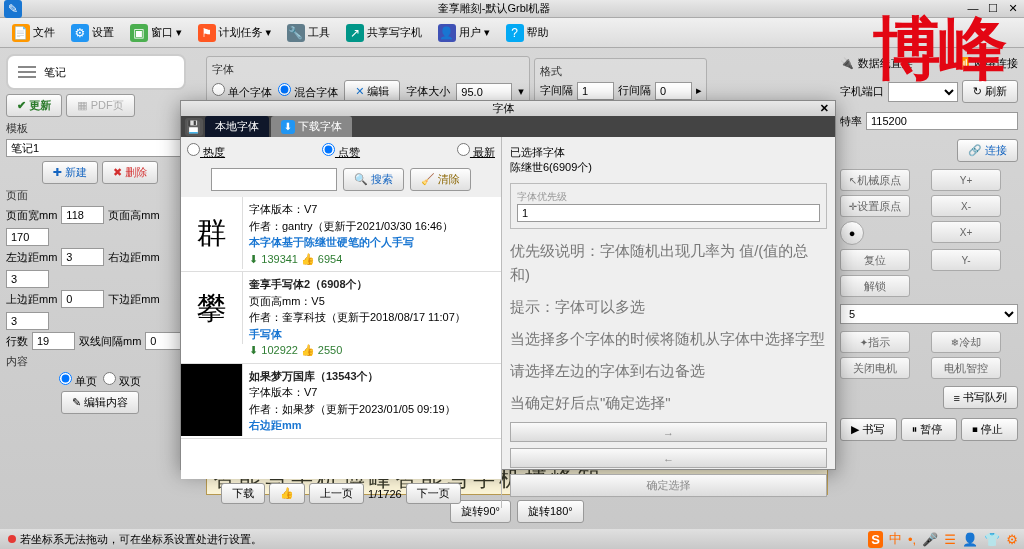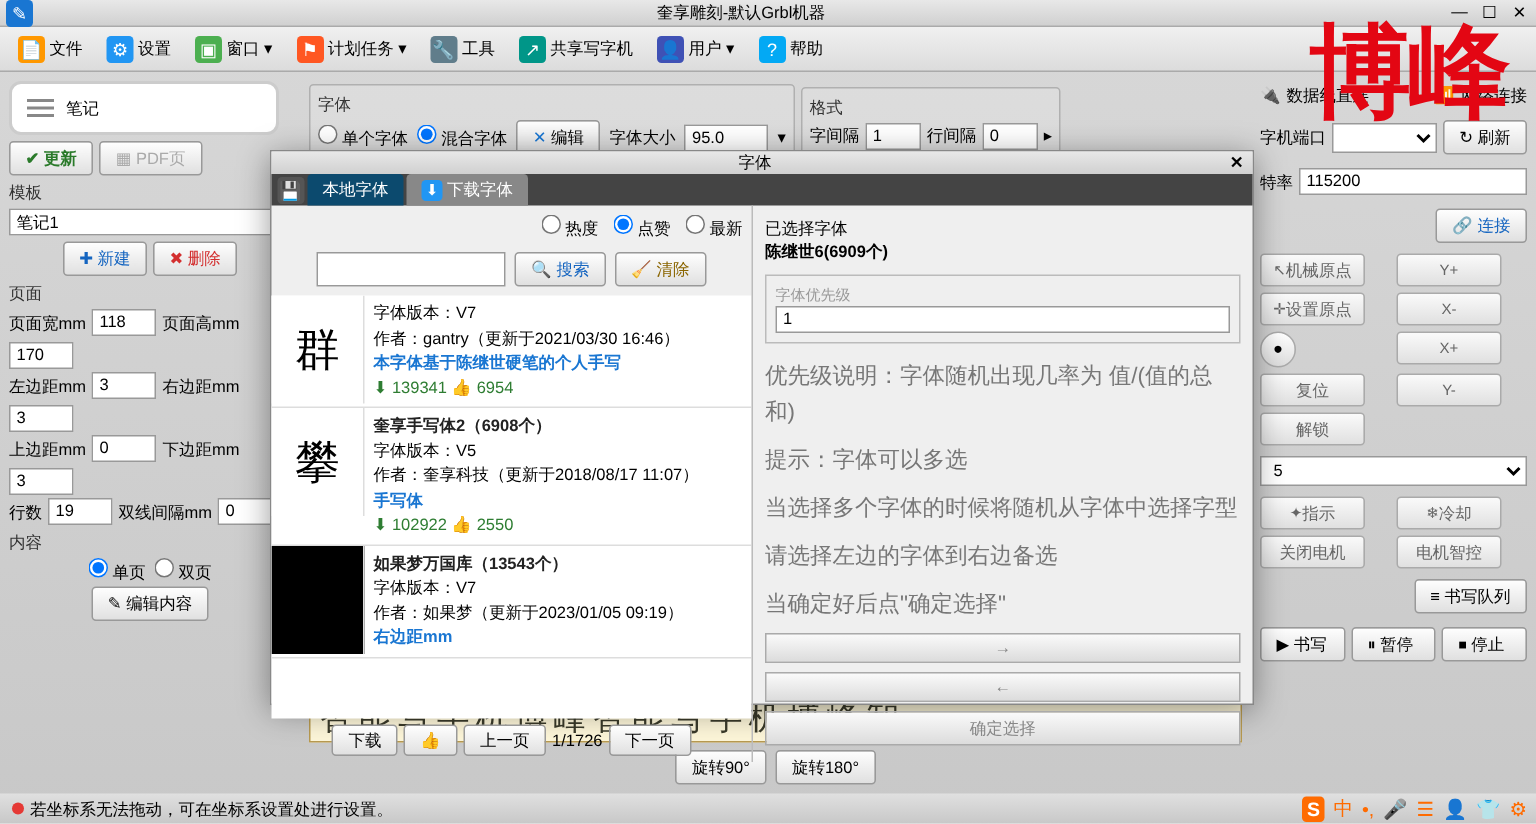--- a/index.html
+++ b/index.html
@@ -32,27 +32,27 @@
 .note-btn { width:180px; height:36px; background:#fff; border:2px solid #ccc; border-radius:8px; display:flex; align-items:center; gap:8px; padding:0 10px; cursor:pointer;}
 .hamburger { display:flex; flex-direction:column; gap:3px;}
 .hamburger span { width:18px; height:2px; background:#888;}
 
 
 .dialog { position:absolute; top:100px; left:180px; width:656px; height:370px; background:#efefef; border:1px solid #888; box-shadow:0 4px 20px rgba(0,0,0,0.4); z-index:20; display:flex; flex-direction:column;}
 .dlg-title { height:20px; background:linear-gradient(180deg,#e8e8e8,#d0d0d0); display:flex; align-items:center; padding:0 6px;}
 .dlg-title span:first-child{flex:1; text-align:center;}
 .dlg-close{cursor:pointer; font-weight:bold;}
 .dlg-tabs { height:26px; background:#444; display:flex; align-items:center; padding:0 4px; gap:2px;}
-.dlg-tab { background:#0c4a6e; color:#fff; padding:3px 10px; display:flex; align-items:center; gap:3px; cursor:pointer; border-radius:3px 3px 0 0;}
+.dlg-tab { background:#0f172a; color:#fff; padding:3px 10px; display:flex; align-items:center; gap:3px; cursor:pointer; border-radius:3px 3px 0 0;}
 .dlg-tab.active{ background:#888;}
 .dlg-tab .ico{ width:14px; height:14px; font-size:10px;}
 .dlg-body { flex:1; display:flex;}
 .dlg-left { width:320px; display:flex; flex-direction:column;}
 .dlg-right { flex:1; border-left:1px solid #bbb; padding:8px; display:flex; flex-direction:column;}
-.filter-row { padding:6px; display:flex; justify-content:flex-end; gap:10px;}
+.filter-row { padding:6px; display:flex; justify-content:space-between; gap:20px;text-decoration:underline;}
 .search-row { padding:2px 6px 6px; display:flex; justify-content:center; gap:6px;}
 .font-list { flex:1; overflow:auto; background:#fff;}
 .font-item { display:flex; border-bottom:1px solid #ddd;}
 .font-preview { width:62px; height:72px; background:#fff; display:flex; align-items:center; justify-content:center; font-size:30px; font-family:cursive; border-right:1px solid #ddd;}
 .font-preview.dark{background:#000;}
 .font-info { flex:1; padding:4px 6px; font-size:10px; line-height:1.5;}
 .font-info .title{ font-weight:bold; color:#222;}
 .font-info .desc{ color:#1976d2;font-weight:bold;}
 .font-info .stats{ color:#2e7d32;}
 .pager { padding:4px; display:flex; justify-content:center; gap:4px;}
@@ -317,21 +317,21 @@
               <div>字体版本：V7</div>
               <div>作者：gantry（更新于2021/03/30 16:46）</div>
               <div class="desc">本字体基于陈继世硬笔的个人手写</div>
               <div class="stats">⬇ 139341 👍 6954</div>
             </div>
           </div>
           <div class="font-item">
             <div class="font-preview">攀</div>
             <div class="font-info">
               <div class="title">奎享手写体2（6908个）</div>
-              <div>字体版本：V5</div>
+              <div>页面高mm：V5</div>
               <div>作者：奎享科技（更新于2018/08/17 11:07）</div>
               <div class="desc">手写体</div>
               <div class="stats">⬇ 102922 👍 2550</div>
             </div>
           </div>
           <div class="font-item">
             <div class="font-preview dark"></div>
             <div class="font-info">
               <div class="title">如果梦万国库（13543个）</div>
               <div>字体版本：V7</div>
@@ -343,21 +343,21 @@
       <div class="pager">
         <button class="btn">下载</button>
         <button class="btn">👍</button>
         <button class="btn">上一页</button>
         <span style="align-self:center">1/1726</span>
         <button class="btn">下一页</button>
       </div>
     </div>
     <div class="dlg-right">
       <div>已选择字体</div>
-      <div style="font-weight:bold">陈继世6(6909个)</div>
+      <div style="font-weight:normal">陈继世6(6909个)</div>
       <div class="prio-box" style="margin-top:8px">
         <div style="color:#999;font-size:10px">字体优先级</div>
         <input type="text" style="width: 100%;" value="1">
       </div>
       <div class="hint">优先级说明：字体随机出现几率为 值/(值的总和)</div>
       <div class="hint">提示：字体可以多选</div>
       <div class="hint">当选择多个字体的时候将随机从字体中选择字型</div>
       <div class="hint">请选择左边的字体到右边备选</div>
       <div class="hint">当确定好后点"确定选择"</div>
       <div class="wide-btn">→</div>

